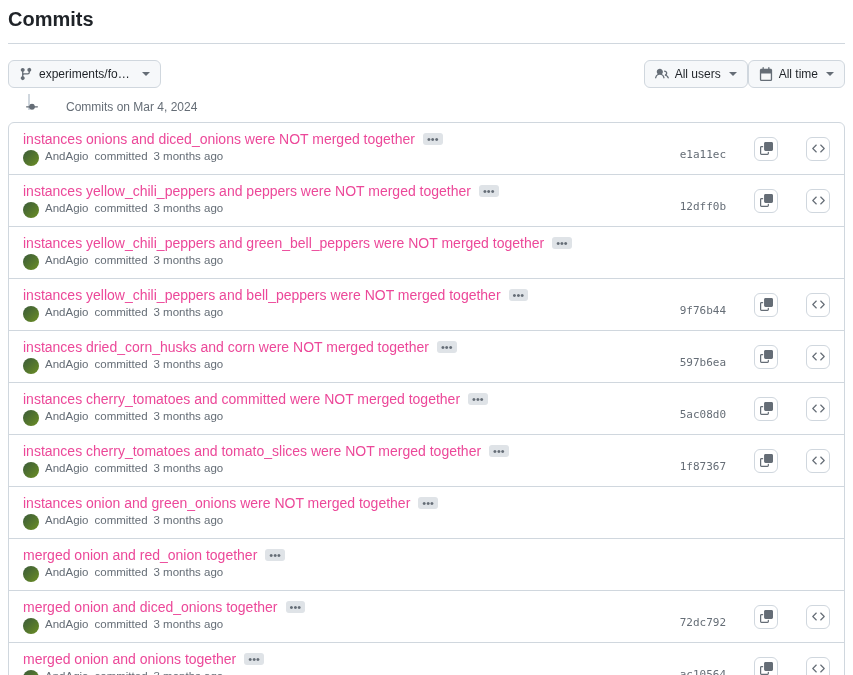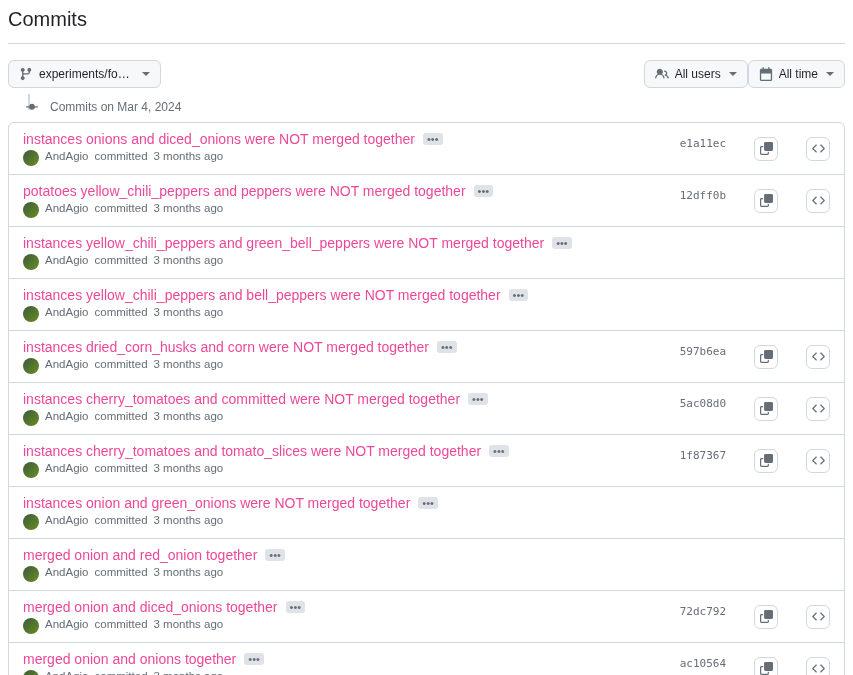--- a/index.html
+++ b/index.html
@@ -1,38 +1,38 @@
 <!DOCTYPE html>
 <html><head>
 <meta charset="utf-8">
 <style>
 *{box-sizing:border-box;margin:0;padding:0}
 body{font-family:-apple-system,BlinkMacSystemFont,"Segoe UI",Helvetica,Arial,sans-serif;font-size:14px;color:#1f2328;background:#fff}
 .page{width:853px;margin:0 auto;padding:0 8px}
-h2{font-size:20px;font-weight:400;padding:8px 0 12px;border-bottom:1px solid #d0d7de;margin-bottom:16px}
+h2{font-size:20px;font-weight:700;padding:8px 0 12px;border-bottom:1px solid #d0d7de;margin-bottom:16px}
 .toolbar{display:flex;justify-content:space-between;align-items:center;margin-bottom:12px}
 .btn{display:inline-flex;align-items:center;gap:6px;padding:4px 10px;font-size:12px;border:1px solid #d0d7de;border-radius:6px;background:#f6f8fa;color:#1f2328;cursor:pointer;height:28px}
 .btn svg{fill:#656d76}
 .tb-right{display:flex;gap:0}
 .timeline{position:relative;margin-left:18px}
 .tl-line{position:absolute;left:2px;top:-6px;width:2px;height:16px;background:#d0d7de}
-.date-row{display:flex;align-items:center;gap:12px;margin-bottom:8px;position:relative}
+.date-row{display:flex;align-items:center;gap:28px;margin-bottom:8px;position:relative}
 .date-row .dot{display:inline-flex}
 .date-label{font-size:12px;color:#656d76}
 .commits{border:1px solid #d0d7de;border-radius:6px;margin-left:-18px}
 .commit{display:flex;justify-content:space-between;align-items:center;padding:8px 14px;border-bottom:1px solid #d0d7de}
 .commit:last-child{border-bottom:none}
 .cleft{flex:1;min-width:0}
 .ctitle{display:flex;align-items:center;gap:8px}
 .ctitle a{color:#ec4899;text-decoration:none;font-size:14px}
 .ellips{background:#dfe3e7;border-radius:3px;padding:0 4px;font-size:11px;line-height:12px;color:#656d76;cursor:pointer;height:12px;display:inline-flex;align-items:center;letter-spacing:0}
 .meta{display:flex;align-items:flex-start;gap:6px;margin-top:3px;font-size:11.5px;color:#656d76}
 .avatar{width:16px;height:16px;border-radius:50%;background:linear-gradient(135deg,#3a5a3a,#6b8e23);display:inline-block}
 .meta a{color:#656d76;text-decoration:none}
-.cright{display:flex;align-items:flex-start;gap:28px}
+.cright{display:flex;align-items:flex-end;gap:28px}
 .sha{font-family:ui-monospace,SFMono-Regular,Menlo,monospace;font-size:11px;color:#656d76}
 .iconbtn{width:24px;height:24px;display:inline-flex;align-items:center;justify-content:center;border:1px solid #d0d7de;border-radius:6px;cursor:pointer;background:#fff}
 .iconbtn svg{fill:#656d76}
 .caret{width:0;height:0;border-left:4px solid transparent;border-right:4px solid transparent;border-top:4px solid #656d76;margin-left:2px}
 .branch-label{max-width:95px;overflow:hidden;text-overflow:ellipsis;white-space:nowrap;display:inline-block}
 </style>
 </head>
 <body>
 <div class="page">
 
@@ -100,21 +100,21 @@
             <span class="iconbtn">
               <svg width="13" height="13" viewBox="0 0 16 16">
                 <path d="m11.28 3.22 4.25 4.25a.75.75 0 0 1 0 1.06l-4.25 4.25a.749.749 0 0 1-1.275-.326.749.749 0 0 1 .215-.734L13.94 8l-3.72-3.72a.749.749 0 0 1 .326-1.275.749.749 0 0 1 .734.215Zm-6.56 0a.751.751 0 0 1 1.042.018.751.751 0 0 1 .018 1.042L2.06 8l3.72 3.72a.749.749 0 0 1-.326 1.275.749.749 0 0 1-.734-.215L.47 8.53a.75.75 0 0 1 0-1.06Z"></path>
               </svg>
             </span>
           </div>
         </div>
         <div class="commit">
           <div class="cleft">
             <div class="ctitle">
-              <a href="#">potatoes yellow_chili_peppers and peppers were NOT merged together</a>
+              <a href="#">instances yellow_chili_peppers and peppers were NOT merged together</a>
               <span class="ellips">•••</span>
             </div>
             <div class="meta">
               <span class="avatar"></span>
               <a href="#">AndAgio</a>
               <span>committed</span>
               <span>3 months ago</span>
             </div>
           </div>
           <div class="cright">
@@ -151,20 +151,34 @@
             <div class="ctitle">
               <a href="#">instances yellow_chili_peppers and bell_peppers were NOT merged together</a>
               <span class="ellips">•••</span>
             </div>
             <div class="meta">
               <span class="avatar"></span>
               <a href="#">AndAgio</a>
               <span>committed</span>
               <span>3 months ago</span>
             </div>
+          </div>
+          <div class="cright">
+            <span class="sha">9f76b44</span>
+            <span class="iconbtn">
+              <svg width="13" height="13" viewBox="0 0 16 16">
+                <path d="M0 6.75C0 5.784.784 5 1.75 5h1.5a.75.75 0 0 1 0 1.5h-1.5a.25.25 0 0 0-.25.25v7.5c0 .138.112.25.25.25h7.5a.25.25 0 0 0 .25-.25v-1.5a.75.75 0 0 1 1.5 0v1.5A1.75 1.75 0 0 1 9.25 16h-7.5A1.75 1.75 0 0 1 0 14.25Z"></path>
+                <path d="M5 1.75C5 .784 5.784 0 6.75 0h7.5C15.216 0 16 .784 16 1.75v7.5A1.75 1.75 0 0 1 14.25 11h-7.5A1.75 1.75 0 0 1 5 9.25Z"></path>
+              </svg>
+            </span>
+            <span class="iconbtn">
+              <svg width="13" height="13" viewBox="0 0 16 16">
+                <path d="m11.28 3.22 4.25 4.25a.75.75 0 0 1 0 1.06l-4.25 4.25a.749.749 0 0 1-1.275-.326.749.749 0 0 1 .215-.734L13.94 8l-3.72-3.72a.749.749 0 0 1 .326-1.275.749.749 0 0 1 .734.215Zm-6.56 0a.751.751 0 0 1 1.042.018.751.751 0 0 1 .018 1.042L2.06 8l3.72 3.72a.749.749 0 0 1-.326 1.275.749.749 0 0 1-.734-.215L.47 8.53a.75.75 0 0 1 0-1.06Z"></path>
+              </svg>
+            </span>
           </div>
         </div>
         <div class="commit">
           <div class="cleft">
             <div class="ctitle">
               <a href="#">instances dried_corn_husks and corn were NOT merged together</a>
               <span class="ellips">•••</span>
             </div>
             <div class="meta">
               <span class="avatar"></span>

